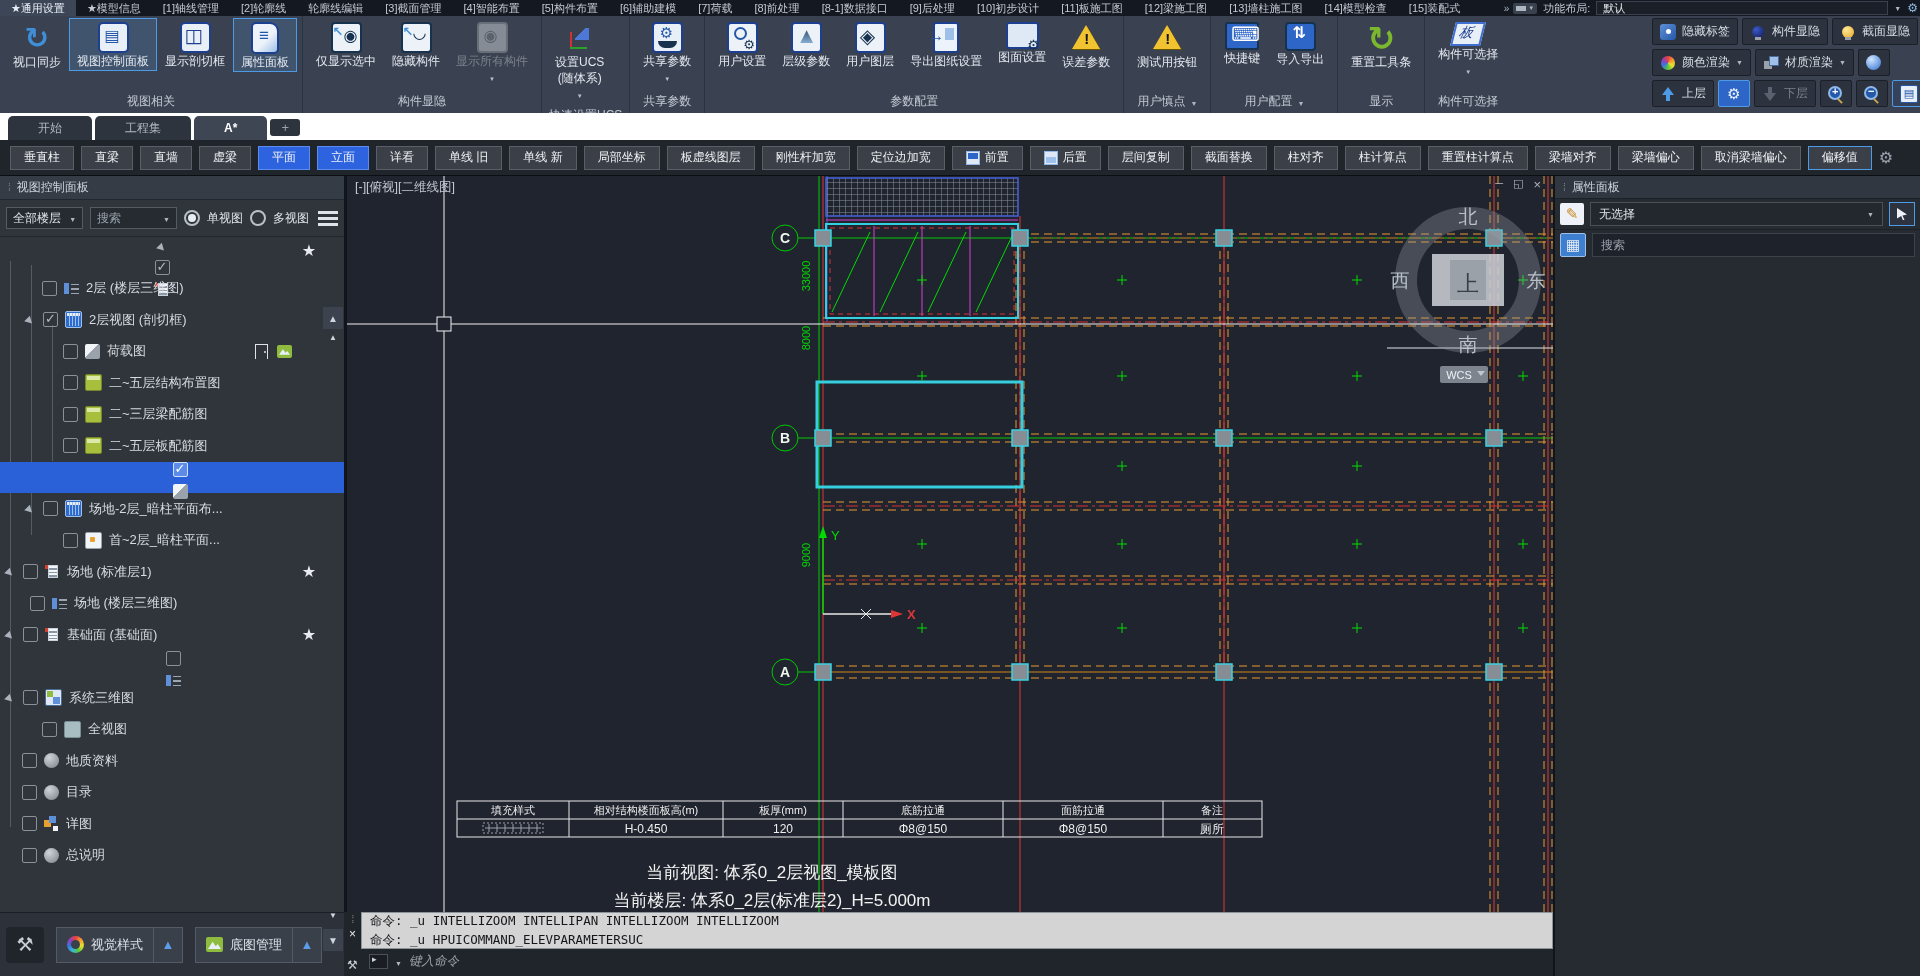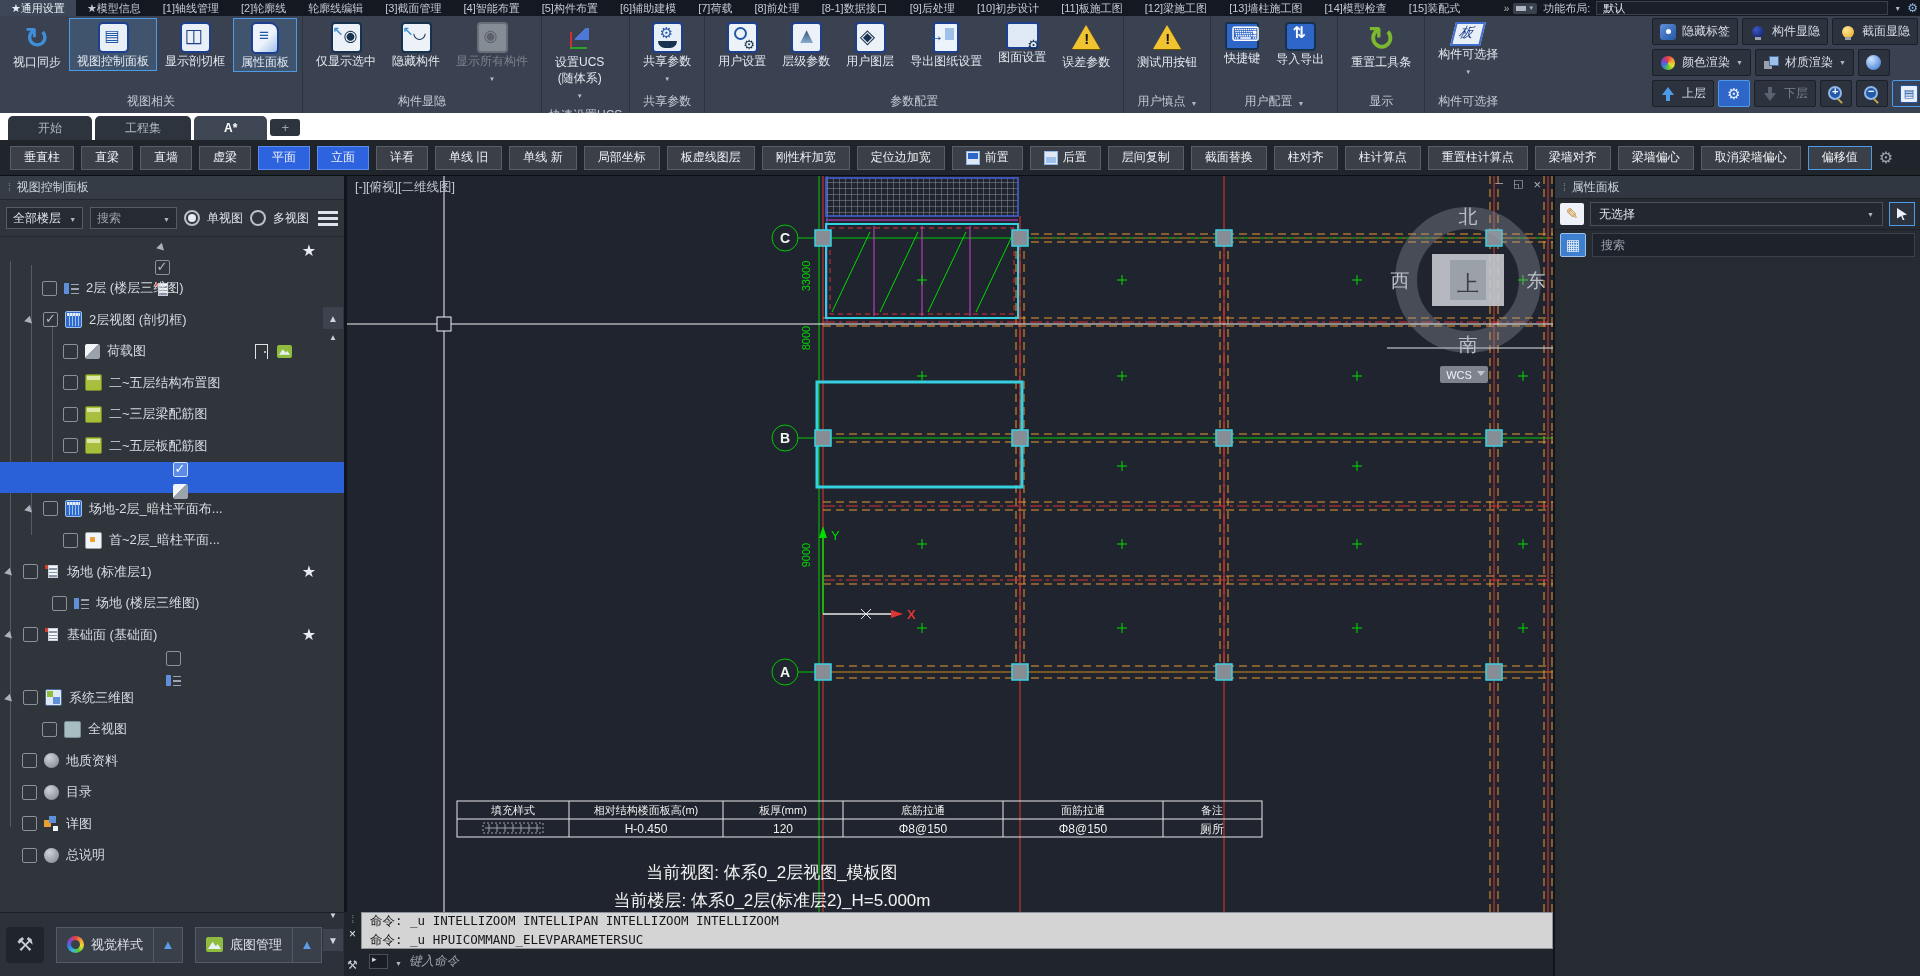--- a/index.html
+++ b/index.html
@@ -732,21 +732,21 @@
 
         </div>
           <div class="trow" style="padding-left: 4px;">
           <span class="exp"></span>
           <span class="cb off"></span>
           <span class="ti ti-std"></span>
           <span class="lbl">场地 (标准层1)</span>
 
           <span class="star"></span>
         </div>
-          <div class="trow" style="padding-left: 52px;">
+          <div class="trow" style="padding-left: 30px;">
 
           <span class="cb off"></span>
           <span class="ti ti-3d"></span>
           <span class="lbl">场地 (楼层三维图)</span>
 
         </div>
           <div class="trow" style="padding-left: 4px;">
           <span class="exp"></span>
           <span class="cb off"></span>
           <span class="ti ti-std"></span>

